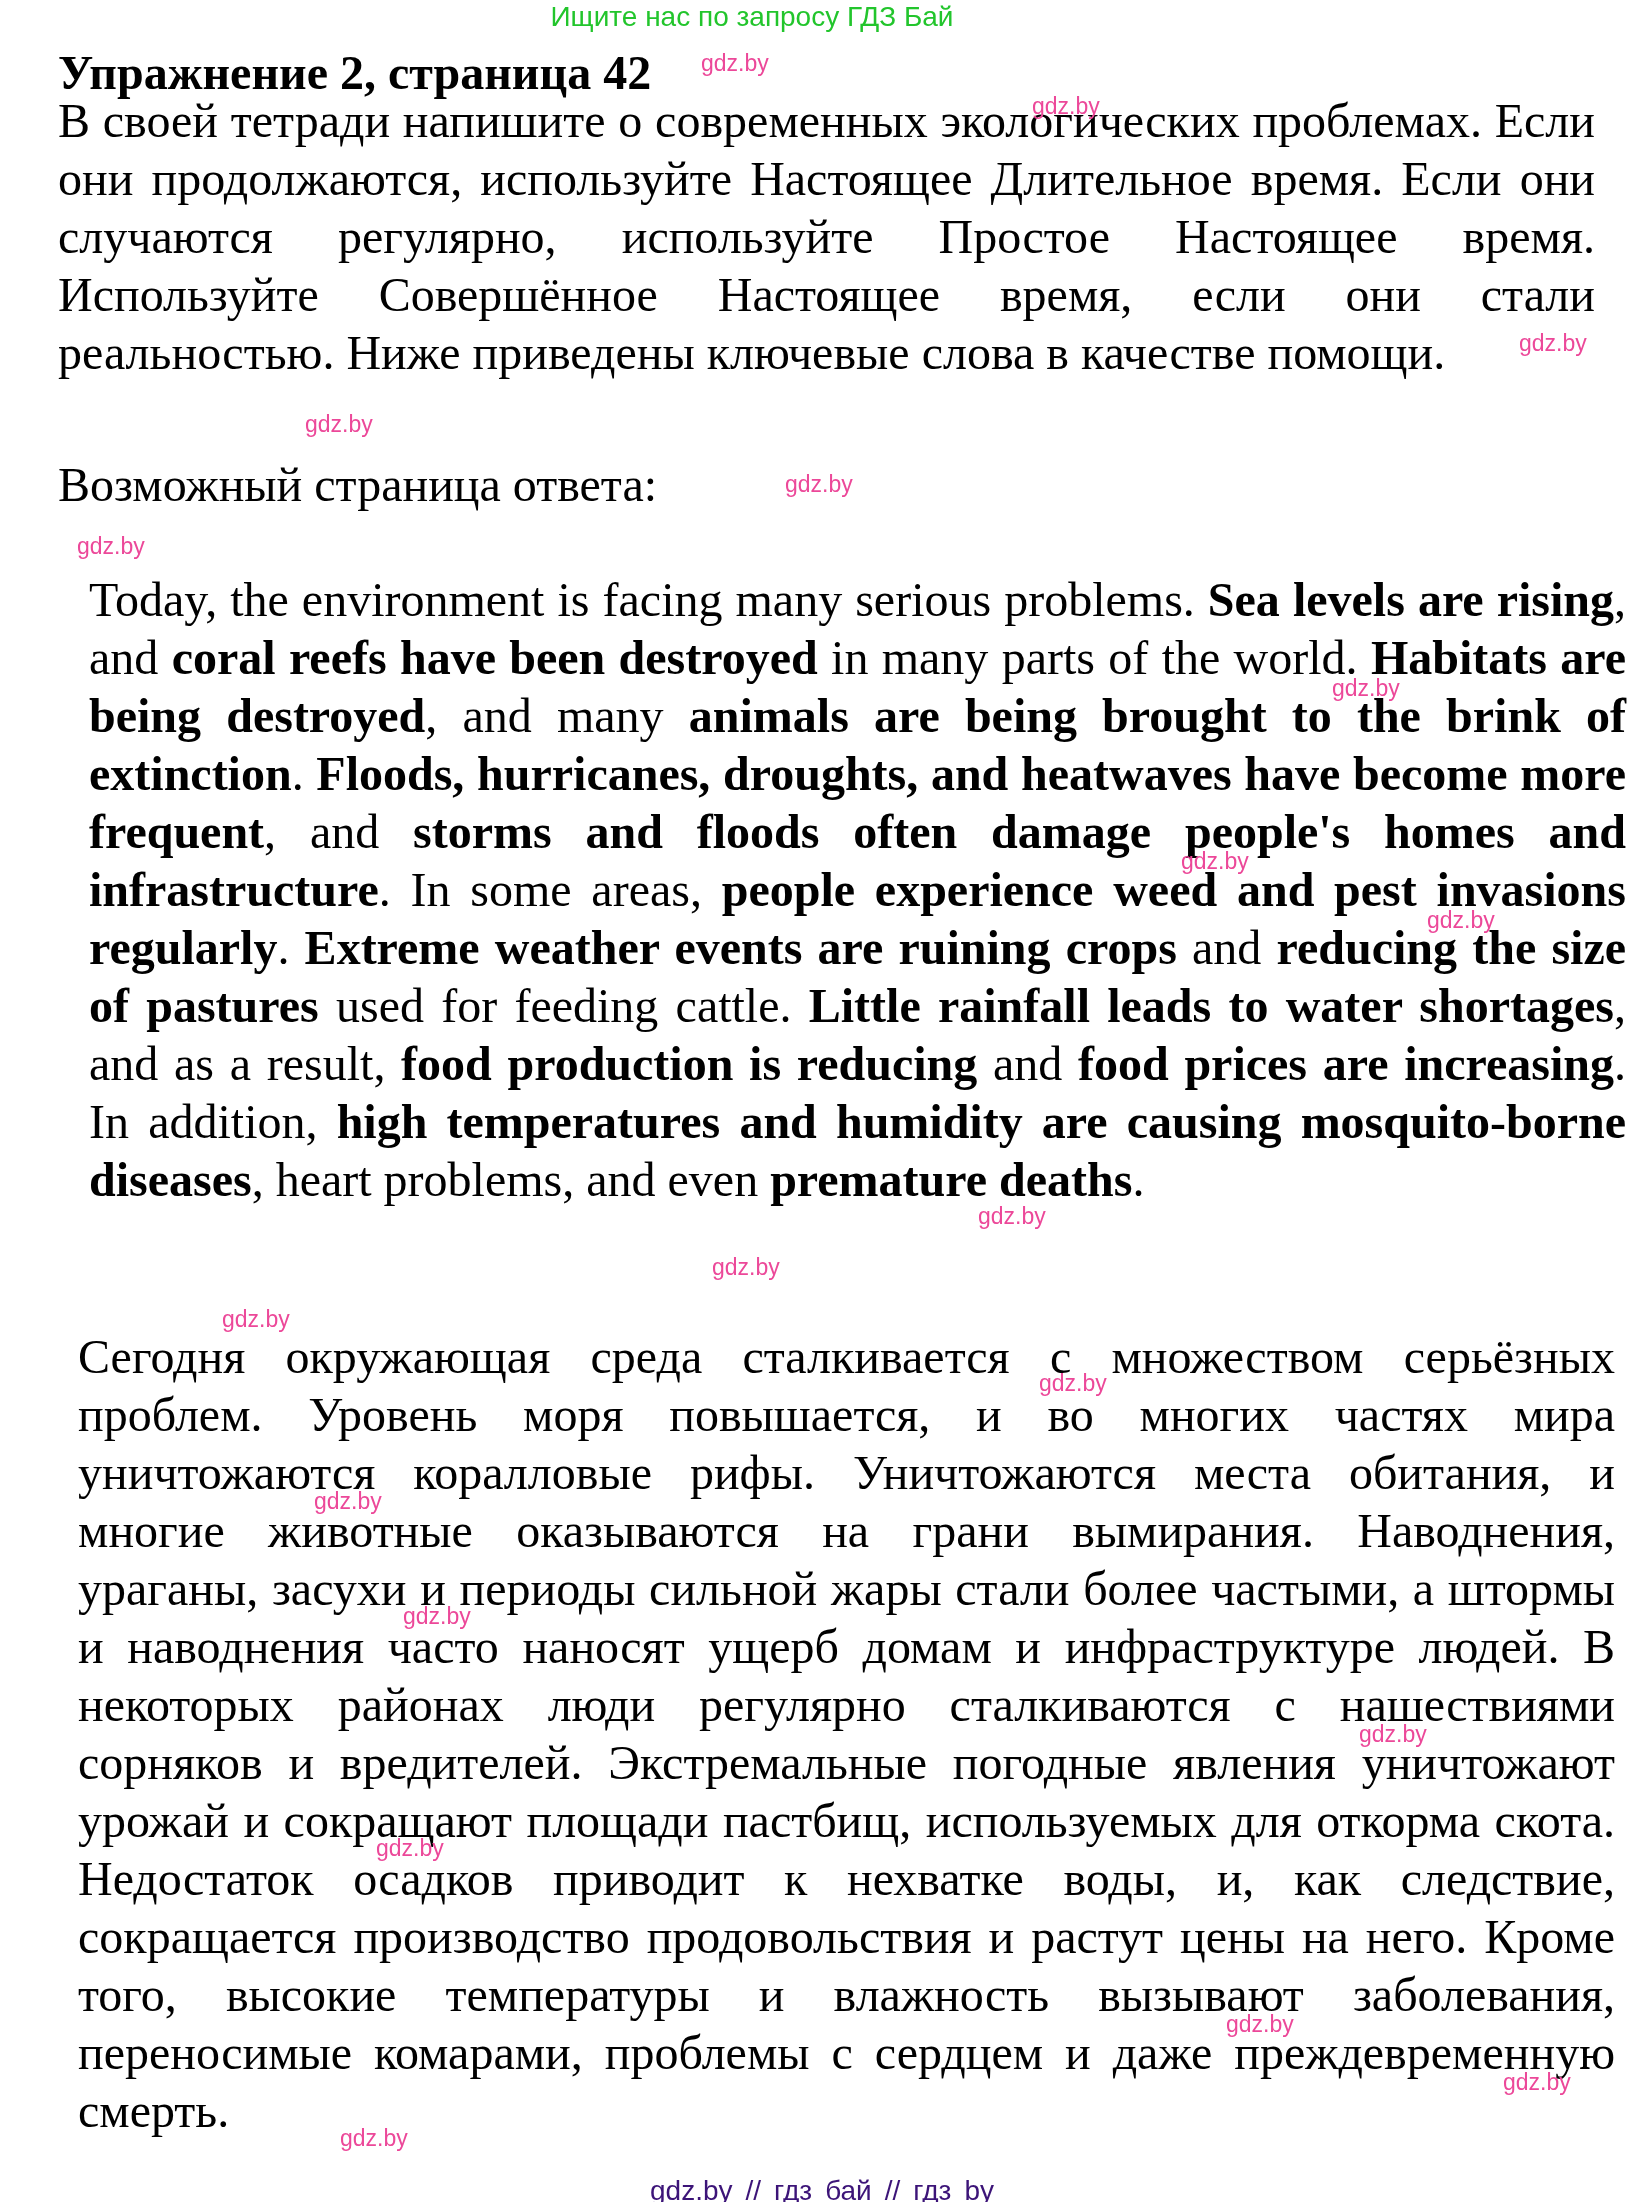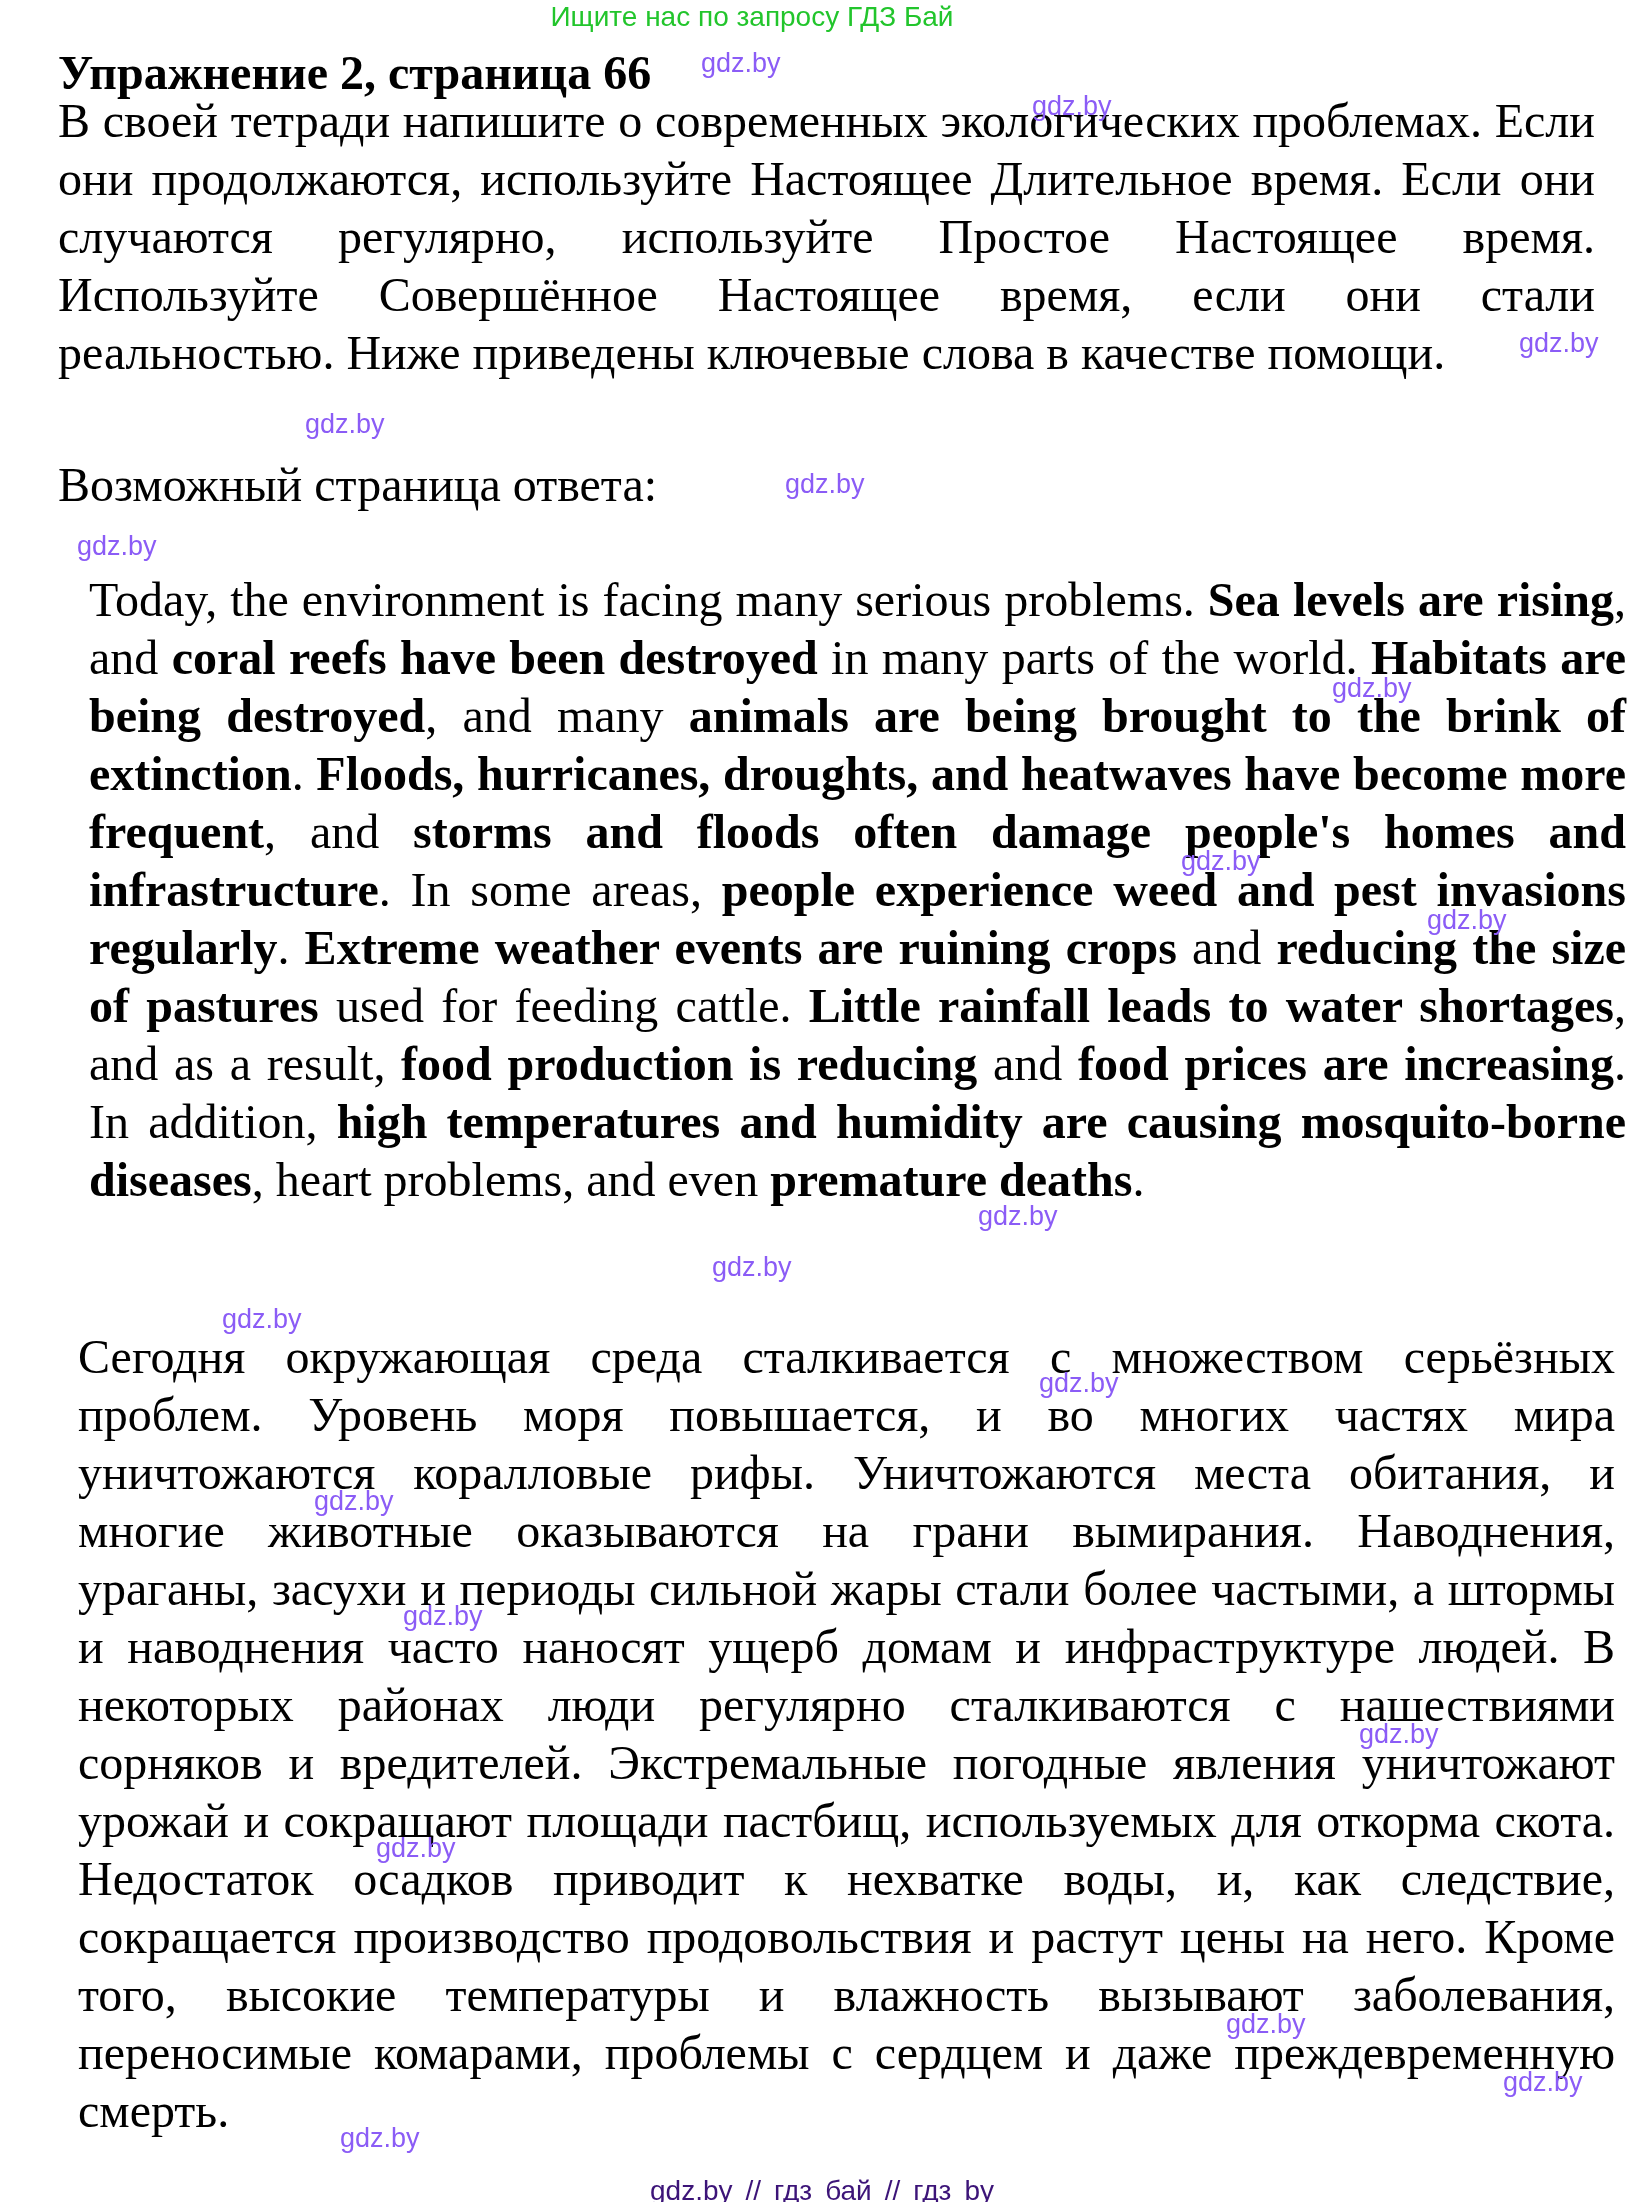--- a/index.html
+++ b/index.html
@@ -2,32 +2,32 @@
 <html style="font-size:13.8px"><head>
 <meta charset="utf-8">
 <style>
   html, body { margin:0; padding:0; background:#ffffff; }
   body { width:1644px; height:2203px; position:relative; overflow:hidden; font-family:"Liberation Serif", serif; color:#000; }
   .top-banner { position:absolute; top:0; left:0; width:1504px; text-align:center; font-family:"Liberation Sans", sans-serif; font-size:28px; line-height:33px; color:#22c52c; }
   .bottom-banner { position:absolute; top:2174px; left:0; width:1644px; text-align:center; font-family:"Liberation Sans", sans-serif; font-size:28px; line-height:33px; color:#3c1478; word-spacing:5.2px; }
   .title { position:absolute; left:58px; top:45px; font-size:48px; font-weight:bold; line-height:55px; }
   .block { position:absolute; left:58px; width:1537px; font-size:48px; line-height:58px; text-align:justify; }
   .block b { font-weight:bold; }
-  .wm { position:absolute; font-family:"Liberation Sans", sans-serif; font-size:27px; color:#8b5cf6; line-height:26px; }
+  .wm { position:absolute; font-family:"Liberation Sans", sans-serif; font-size:23px; color:#ec4899; line-height:26px; }
   .intro { top:92px; }
   .answer-label { position:absolute; left:58px; top:456px; font-size:48px; line-height:58px; }
   .english { top:571px;margin-left:31px; }
   .russian { top:1328px;margin-left:20px; }
 </style>
 </head>
 <body>
 
 <div class="top-banner">Ищите нас по запросу ГДЗ Бай</div>
 
-<div class="title">Упражнение 2, страница 66</div>
+<div class="title">Упражнение 2, страница 42</div>
 
 <div class="block intro">В своей тетради напишите о современных экологических проблемах. Если они продолжаются, используйте Настоящее Длительное время. Если они случаются регулярно, используйте Простое Настоящее время. Используйте Совершённое Настоящее время, если они стали реальностью. Ниже приведены ключевые слова в качестве помощи.</div>
 
 <div class="answer-label">Возможный страница ответа:</div>
 
 <div class="block english" id="english-para"><span>Today, the environment is facing many serious problems. </span><b>Sea levels are rising</b><span>, and </span><b>coral reefs have been destroyed</b><span> in many parts of the world. </span><b>Habitats are being destroyed</b><span>, and many </span><b>animals are being brought to the brink of extinction</b><span>. </span><b>Floods, hurricanes, droughts, and heatwaves have become more frequent</b><span>, and </span><b>storms and floods often damage people's homes and infrastructure</b><span>. In some areas, </span><b>people experience weed and pest invasions regularly</b><span>. </span><b>Extreme weather events are ruining crops</b><span> and </span><b>reducing the size of pastures</b><span> used for feeding cattle. </span><b>Little rainfall leads to water shortages</b><span>, and as a result, </span><b>food production is reducing</b><span> and </span><b>food prices are increasing</b><span>. In addition, </span><b>high temperatures and humidity are causing mosquito-borne diseases</b><span>, heart problems, and even </span><b>premature deaths</b><span>.</span></div>
 
 <div class="block russian">Сегодня окружающая среда сталкивается с множеством серьёзных проблем. Уровень моря повышается, и во многих частях мира уничтожаются коралловые рифы. Уничтожаются места обитания, и многие животные оказываются на грани вымирания. Наводнения, ураганы, засухи и периоды сильной жары стали более частыми, а штормы и наводнения часто наносят ущерб домам и инфраструктуре людей. В некоторых районах люди регулярно сталкиваются с нашествиями сорняков и вредителей. Экстремальные погодные явления уничтожают урожай и сокращают площади пастбищ, используемых для откорма скота. Недостаток осадков приводит к нехватке воды, и, как следствие, сокращается производство продовольствия и растут цены на него. Кроме того, высокие температуры и влажность вызывают заболевания, переносимые комарами, проблемы с сердцем и даже преждевременную смерть.</div>
 
 <span class="wm" style="left:701px;top:50px;">gdz.by</span>

